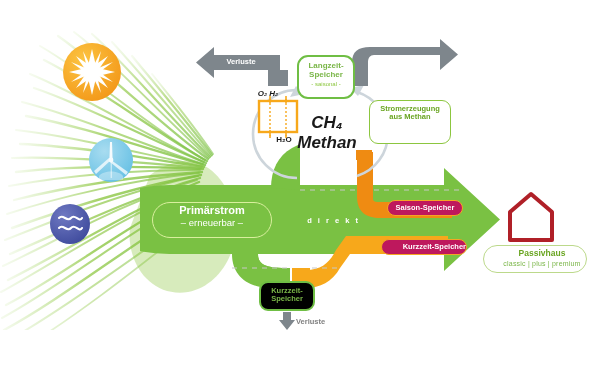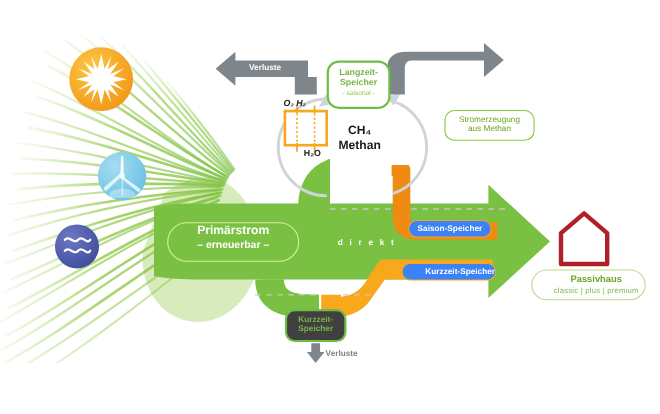--- a/index.html
+++ b/index.html
@@ -7,50 +7,50 @@
        font-family:"Liberation Sans","DejaVu Sans",sans-serif;}
   #stage{position:relative;width:600px;height:376px;background:#fff;}
   #stage svg{position:absolute;left:0;top:0;}
 
   .lbl{position:absolute;box-sizing:border-box;text-align:center;
        line-height:1.12;white-space:nowrap;}
 
   
   .pill{border-radius:9px;background:#ffffff;}
   .pill-green{border:1.4px solid #8cc63f;color:#6aa522;}
-  .pill-orange{border:1.4px solid #f5a623;color:#ffffff;background:#3b82f6;}
+  .pill-orange{border:1.4px solid #f5a623;color:#ffffff;background:#be185d;margin-left:16px;}
 
   .t-langzeit{left:297px;top:55px;width:58px;height:44px;
       border:2px solid #6fbe44;border-radius:11px;background:#fff;
       color:#7ab648;font-size:8px;font-weight:bold;padding-top:5px;}
   .t-langzeit .sub{font-size:6px;font-weight:normal;color:#8cc63f;}
 
-  .t-strom{left:369px;top:100px;width:82px;height:28px;
-      font-size:7.5px;font-weight:normal;padding-top:4px;margin-left:35px;}
+  .t-strom{left:369px;top:100px;width:82px;height:44px;
+      font-size:7.5px;font-weight:bold;padding-top:4px;}
 
   .t-saison{left:371px;top:200px;width:76px;height:16px;
       font-size:7.5px;font-weight:bold;padding-top:3px;}
 
   .t-kurz-or{left:365px;top:239px;width:86px;height:16px;
       font-size:7.5px;font-weight:bold;padding-top:3px;text-align:right;}
 
   .t-kurz-gr{left:259px;top:281px;width:56px;height:30px;
-      border:2px solid #6fbe44;border-radius:9px;background:#404040;
+      border:2px solid #6fbe44;border-radius:9px;background:#000000;
       color:#7ab648;font-size:7.5px;font-weight:bold;padding-top:4px;}
 
   .t-primar{left:152px;top:202px;width:120px;height:36px;
       border:1.5px solid #d9ef9e;border-radius:18px;
       color:#ffffff;font-size:11px;font-weight:bold;padding-top:1px;}
-  .t-primar .sub{font-size:9.5px;font-weight:bold;}
+  .t-primar .sub{font-size:9.5px;font-weight:normal;}
 
   .t-direkt{left:300px;top:217px;width:60px;color:#ffffff;
       font-size:7.5px;font-weight:bold;letter-spacing:2px;text-align:right;}
 
   .t-ch4{left:290px;top:113px;width:74px;color:#1a1a1a;
-      font-size:11px;font-weight:bold;line-height:1.2;}
+      font-size:17px;font-weight:bold;line-height:1.2;font-style:italic;}
 
   .t-o2h2{left:246px;top:90px;width:44px;color:#1a1a1a;
       font-size:8px;font-weight:bold;font-style:italic;}
   .t-h2o{left:264px;top:136px;width:40px;color:#1a1a1a;
       font-size:8px;font-weight:bold;}
 
   .t-verl-l{left:208px;top:58px;width:66px;color:#ffffff;
       font-size:7.5px;font-weight:bold;}
   .t-verl-r{left:381px;top:58px;width:66px;color:#ffffff;
       font-size:7.5px;font-weight:bold;}

